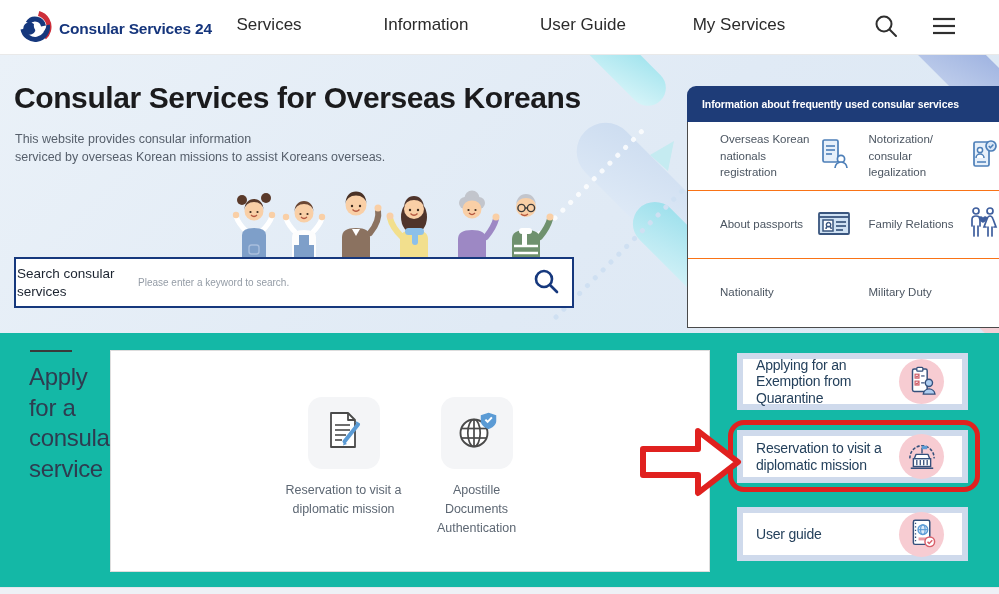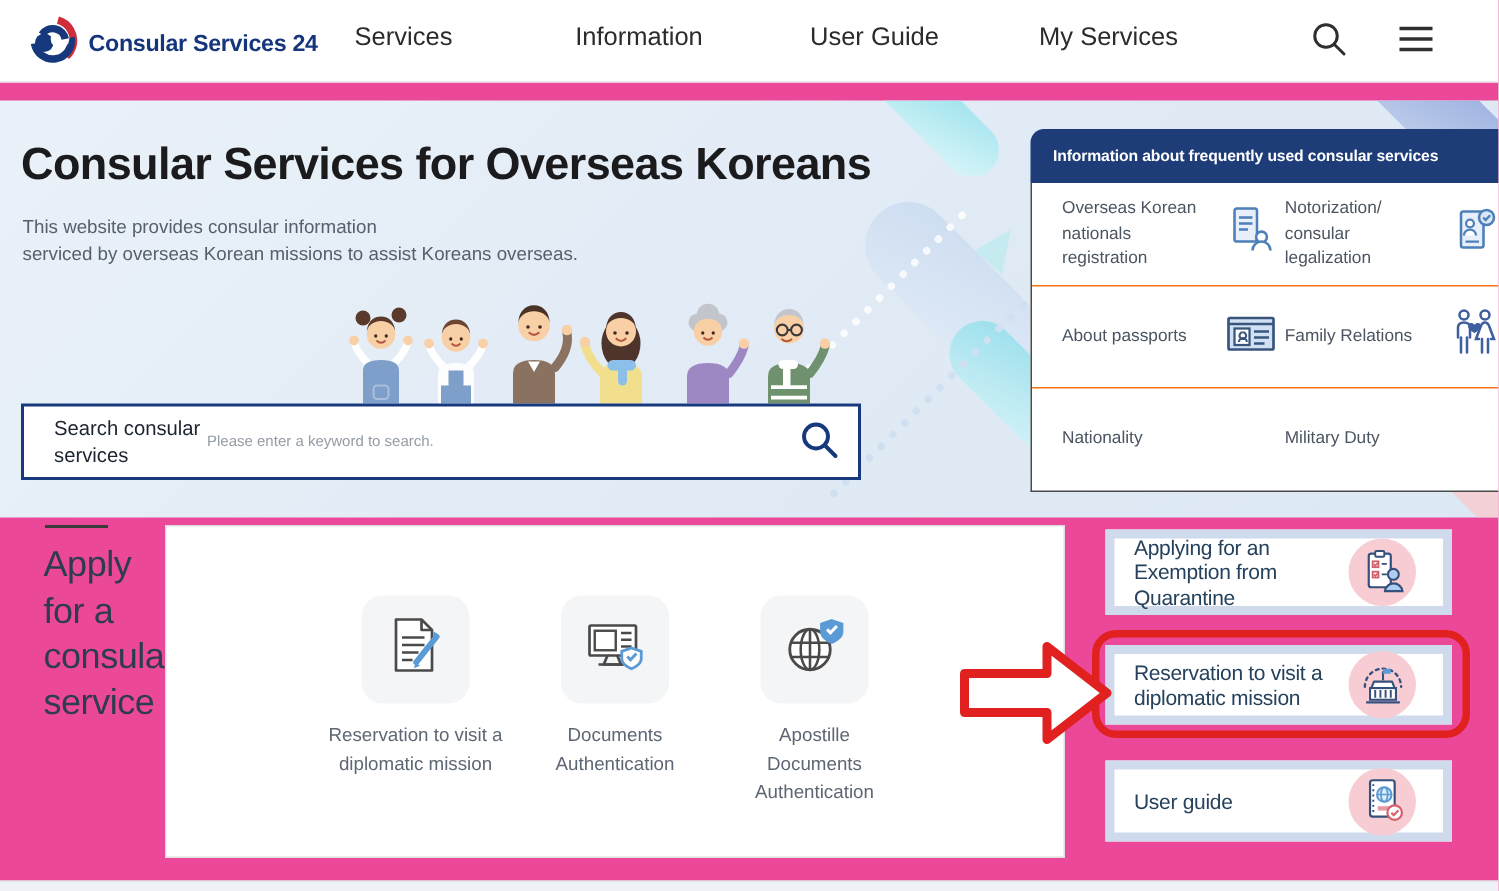--- a/index.html
+++ b/index.html
@@ -1,48 +1,48 @@
 <!DOCTYPE html>
 <html><head>
 <meta charset="utf-8">
 <style>
   * { margin:0; padding:0; box-sizing:border-box; }
   html,body { background:#fff; }
   body { font-family:"Liberation Sans", sans-serif; }
-  #page { position:relative; width:999px; height:594px; background:#ec4899; overflow:hidden; }
+  #page { position:relative; width:999px; height:594px; background:#14b8a6; overflow:hidden; }
 
   
   #header { position:absolute; left:0; top:0; width:999px; height:55px; background:#fff; border-bottom:1px solid #e9e9e9; z-index:5; }
   #logo { position:absolute; left:18px; top:10px; display:flex; align-items:center; gap:7px; cursor:pointer; }
   #logo .brand-text { font-size:15.5px; font-weight:bold; color:#15357c; letter-spacing:-0.2px; }
   .nav-item { position:absolute; top:15px; transform:translateX(-50%); font-size:17px; color:#2b2b2b; cursor:pointer; white-space:nowrap; }
   #nav-search { position:absolute; left:873px; top:13px; cursor:pointer; }
   #nav-menu { position:absolute; left:931px; top:14px; cursor:pointer; }
 
   
-  #hero { position:absolute; left:0; top:67px; width:999px; height:278px; background:linear-gradient(135deg,#eaf1f8 0%,#e0eaf5 60%,#dce8f4 100%); overflow:hidden; }
+  #hero { position:absolute; left:0; top:55px; width:999px; height:278px; background:linear-gradient(135deg,#eaf1f8 0%,#e0eaf5 60%,#dce8f4 100%); overflow:hidden; }
   #hero-decor { position:absolute; left:0; top:0; }
   #hero-title { position:absolute; left:14px; top:26px; font-size:30px; font-weight:bold; color:#1b1b1d; letter-spacing:-0.4px; white-space:nowrap; }
   #hero-sub { position:absolute; left:15px; top:76px; font-size:12.5px; color:#565f6b; line-height:1.4; }
   #people { position:absolute; left:228px; top:128px; z-index:1; }
 
   
   #searchbar { position:absolute; left:14px; top:202px; width:560px; height:51px; background:#fff; border:2px solid #16387d; display:flex; align-items:center; z-index:2; }
-  #search-label { width:122px; padding-left:20px; font-size:13.5px; color:#1c2430; line-height:1.3; }
+  #search-label { width:122px; padding-left:1px; font-size:13.5px; color:#1c2430; line-height:1.3; }
   #search-input { flex:1; border:0; outline:none; font-size:10px; color:#333; font-family:"Liberation Sans",sans-serif; background:transparent; }
   #search-input::placeholder { color:#949ca6; }
   #search-go { width:52px; display:flex; justify-content:center; align-items:center; cursor:pointer; background:none; border:0; }
 
   
   #info-panel { position:absolute; left:687px; top:86px; width:332px; z-index:3; }
   #info-panel-header { height:36px; background:#1e3c78; border-radius:9px 9px 0 0; color:#fff; font-weight:bold; font-size:10.5px; letter-spacing:-0.1px; display:flex; align-items:center; padding:0 15px; }
   #info-panel-body { background:#fff; border:1px solid #4a4a4a; border-top:none; height:206px; }
   .panel-row { display:flex; height:68px; padding:0 13px 0 20px; align-items:center; }
   .panel-row + .panel-row { border-top:1px solid #f97316; }
-  .panel-cell { flex:1; display:flex; align-items:center; justify-content:space-between; cursor:pointer; padding-right:6px; }
+  .panel-cell { flex:1; display:flex; align-items:center; justify-content:space-between; cursor:pointer; padding-right:6px;margin-left:12px; }
   .panel-cell .lbl { font-size:11.5px; color:#4b5561; line-height:1.45; max-width:95px; }
   .panel-cell .ico { flex:0 0 auto; }
 
   
   #apply-rule { position:absolute; left:30px; top:350px; width:42px; border-top:2px solid #3a3a3a; }
   #apply-heading { position:absolute; left:29px; top:362px; font-size:24px; color:#2e3c50; line-height:1.28; letter-spacing:-0.3px; }
   #apply-heading span { display:block; }
 
   #service-card { position:absolute; left:110px; top:350px; width:600px; height:222px; background:#fff; border:1px solid #ddd; }
   #tiles { position:absolute; left:0; top:46px; width:598px; display:flex; justify-content:center; gap:61px; }
@@ -339,38 +339,20 @@
               <line x1="34" y1="13" x2="37.5" y2="15.8" stroke="#5b9bd5" stroke-width="2"></line>
             </svg>
           </span>
         </div>
         <div class="tile-label">Reservation to visit a diplomatic mission</div>
       </div>
       <div class="tile-group">
         <div class="tile">
           <span>
             <svg width="44" height="44" viewBox="0 0 44 44">
-              <rect x="5" y="8" width="31" height="20" rx="1" fill="#fff" stroke="#4a4a4a" stroke-width="1.8"></rect>
-              <rect x="8.5" y="11.5" width="14" height="13" fill="none" stroke="#4a4a4a" stroke-width="1.6"></rect>
-              <line x1="26" y1="13" x2="33" y2="13" stroke="#4a4a4a" stroke-width="1.6"></line>
-              <line x1="26" y1="17.5" x2="33" y2="17.5" stroke="#4a4a4a" stroke-width="1.6"></line>
-              <line x1="26" y1="22" x2="33" y2="22" stroke="#4a4a4a" stroke-width="1.6"></line>
-              <path d="M17 28 l-2.5 6 h11.5 l-2.5 -6" fill="none" stroke="#4a4a4a" stroke-width="1.8"></path>
-              <line x1="11" y1="34" x2="30" y2="34" stroke="#4a4a4a" stroke-width="1.8"></line>
-              <path d="M33 23 l6.5 2.2 v5 c0 4.2 -6.5 6.6 -6.5 6.6 s-6.5 -2.4 -6.5 -6.6 v-5 z" fill="#fff" stroke="#5b9bd5" stroke-width="1.9"></path>
-              <path d="M30.2 28.7 l2.1 2.2 l4 -4.2" fill="none" stroke="#5b9bd5" stroke-width="1.9"></path>
-            </svg>
-          </span>
-        </div>
-        <div class="tile-label">Documents Authentication</div>
-      </div>
-      <div class="tile-group">
-        <div class="tile">
-          <span>
-            <svg width="44" height="44" viewBox="0 0 44 44">
               <circle cx="19" cy="24" r="13.5" fill="#fff" stroke="#4a4a4a" stroke-width="1.9"></circle>
               <ellipse cx="19" cy="24" rx="6.2" ry="13.5" fill="none" stroke="#4a4a4a" stroke-width="1.7"></ellipse>
               <line x1="19" y1="10.5" x2="19" y2="37.5" stroke="#4a4a4a" stroke-width="1.7"></line>
               <line x1="6" y1="19.5" x2="32" y2="19.5" stroke="#4a4a4a" stroke-width="1.7"></line>
               <line x1="6" y1="29" x2="32" y2="29" stroke="#4a4a4a" stroke-width="1.7"></line>
               <path d="M33.5 4.5 l7 2.4 v5.4 c0 4.5 -7 7.1 -7 7.1 s-7 -2.6 -7 -7.1 v-5.4 z" fill="#5b9bd5" stroke="#5b9bd5" stroke-width="1.5"></path>
               <path d="M30.4 10.6 l2.2 2.3 l4.3 -4.5" fill="none" stroke="#fff" stroke-width="2"></path>
             </svg>
           </span>
         </div>

